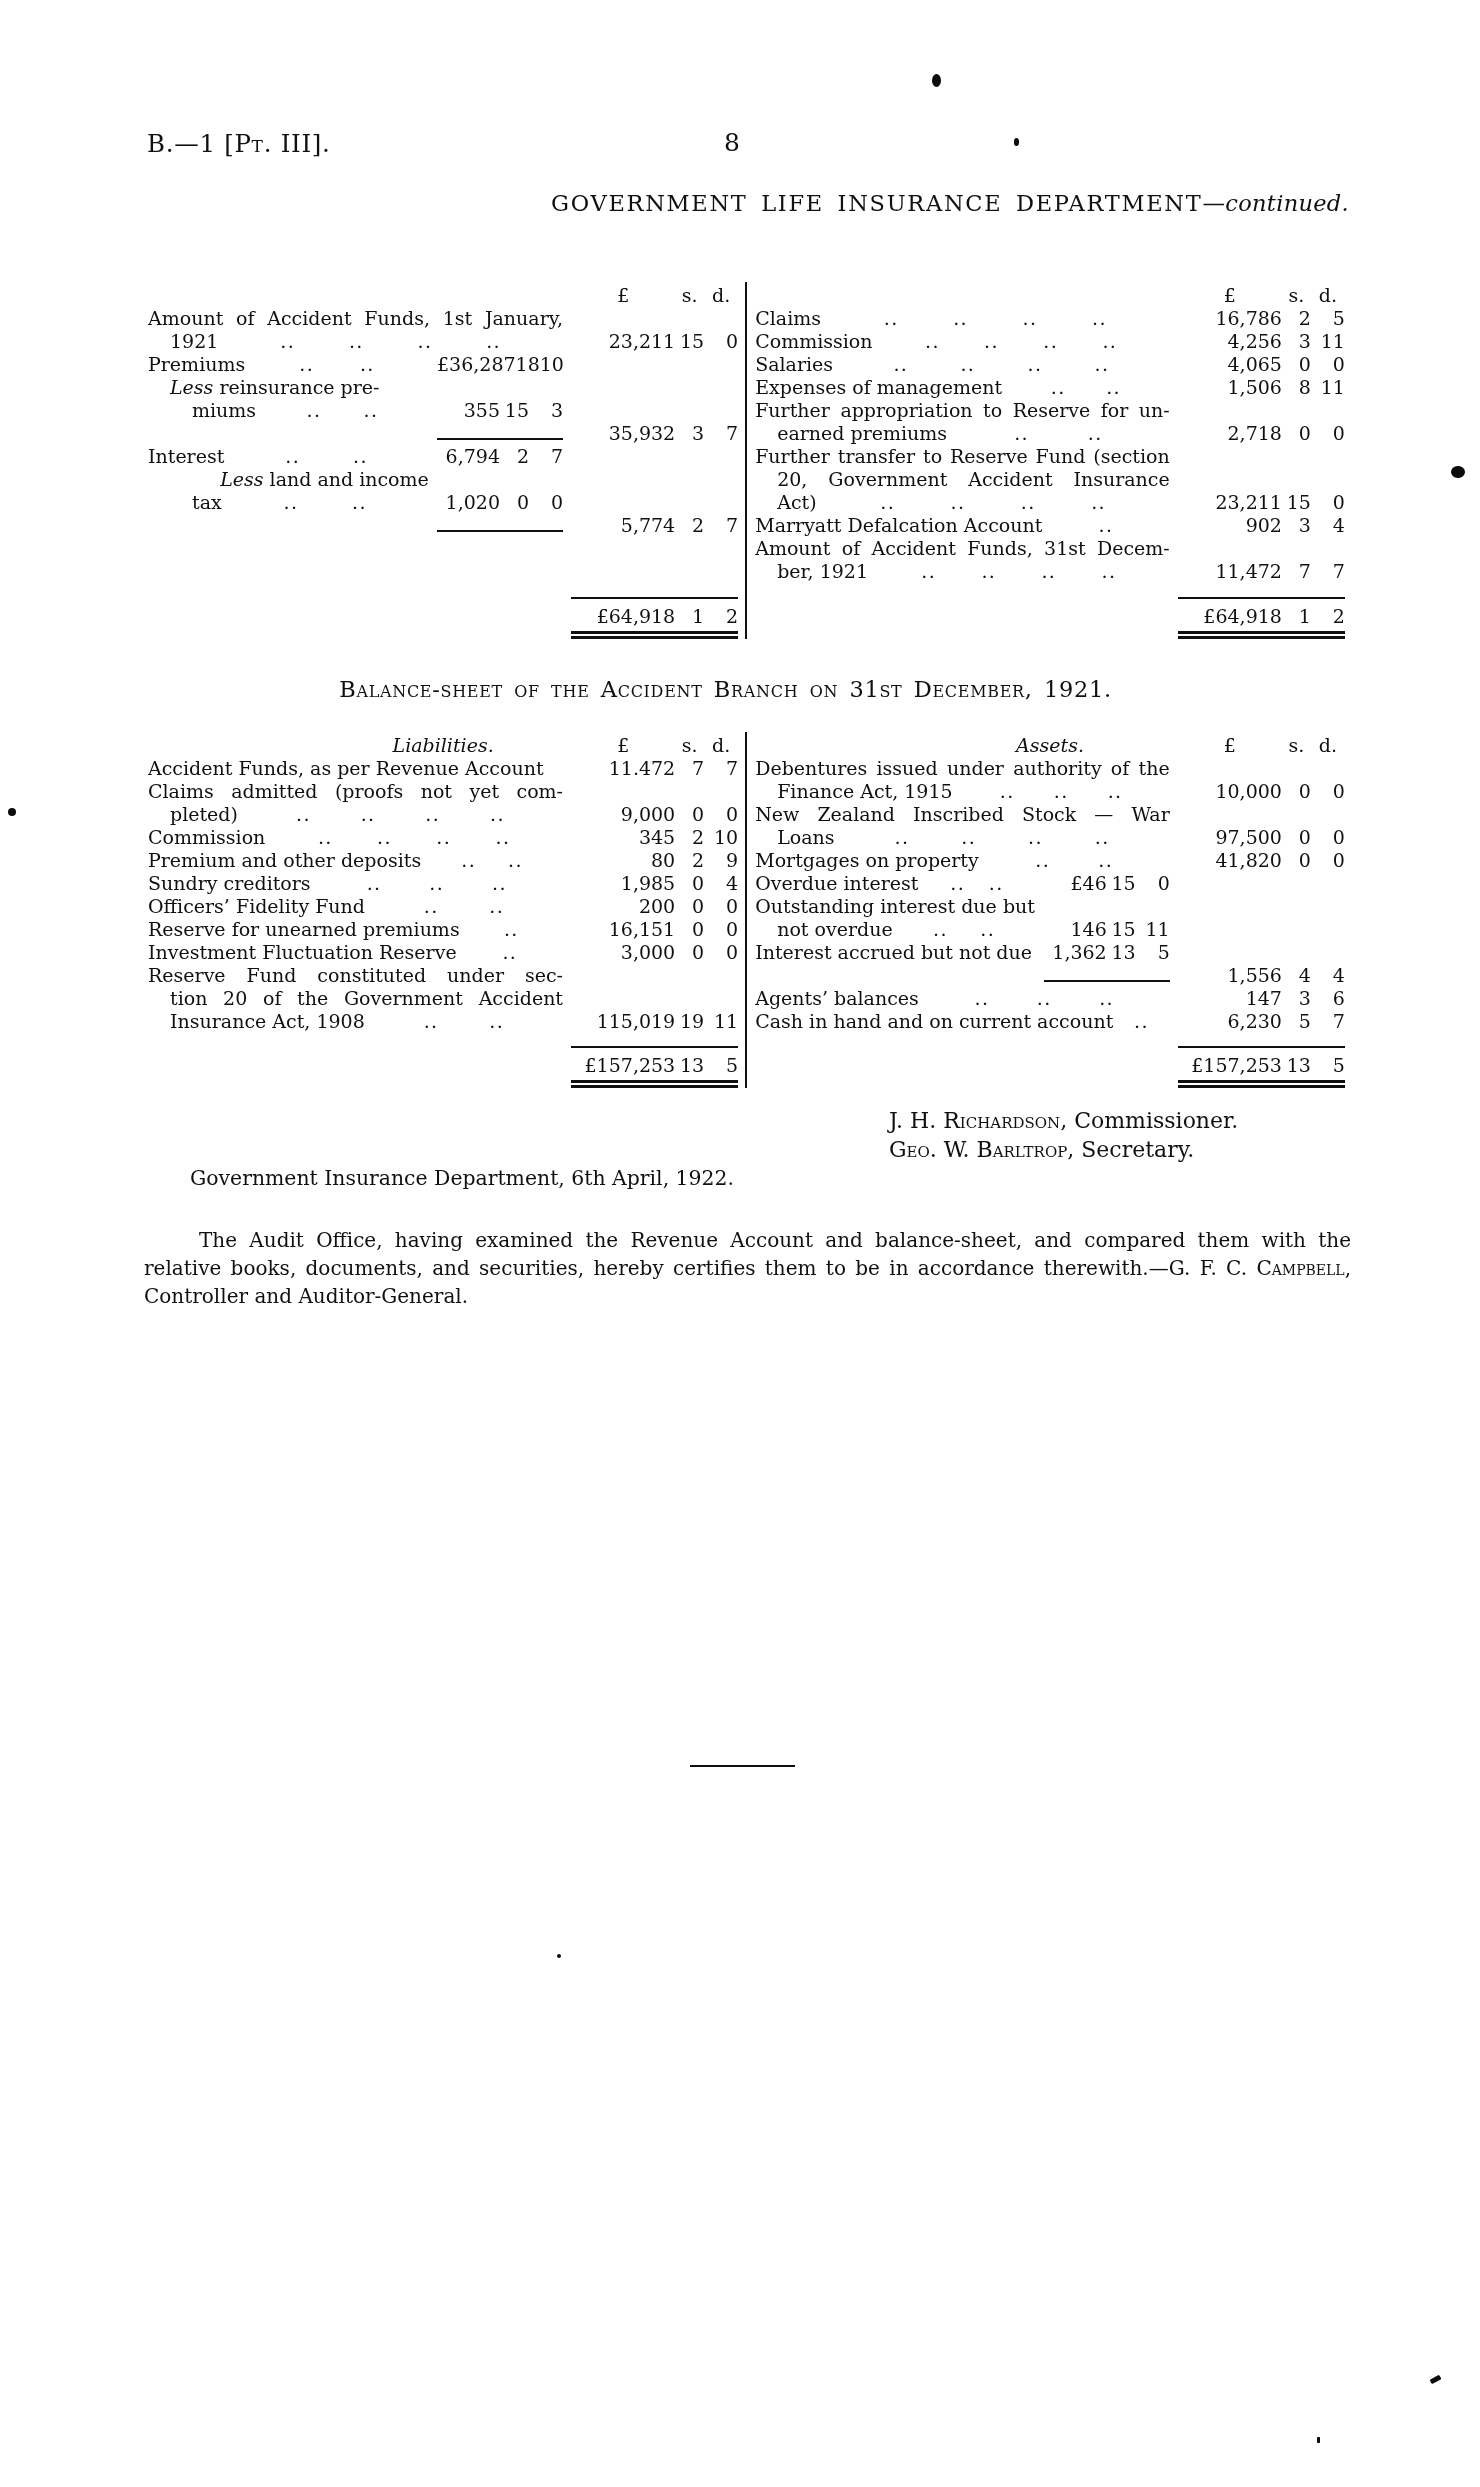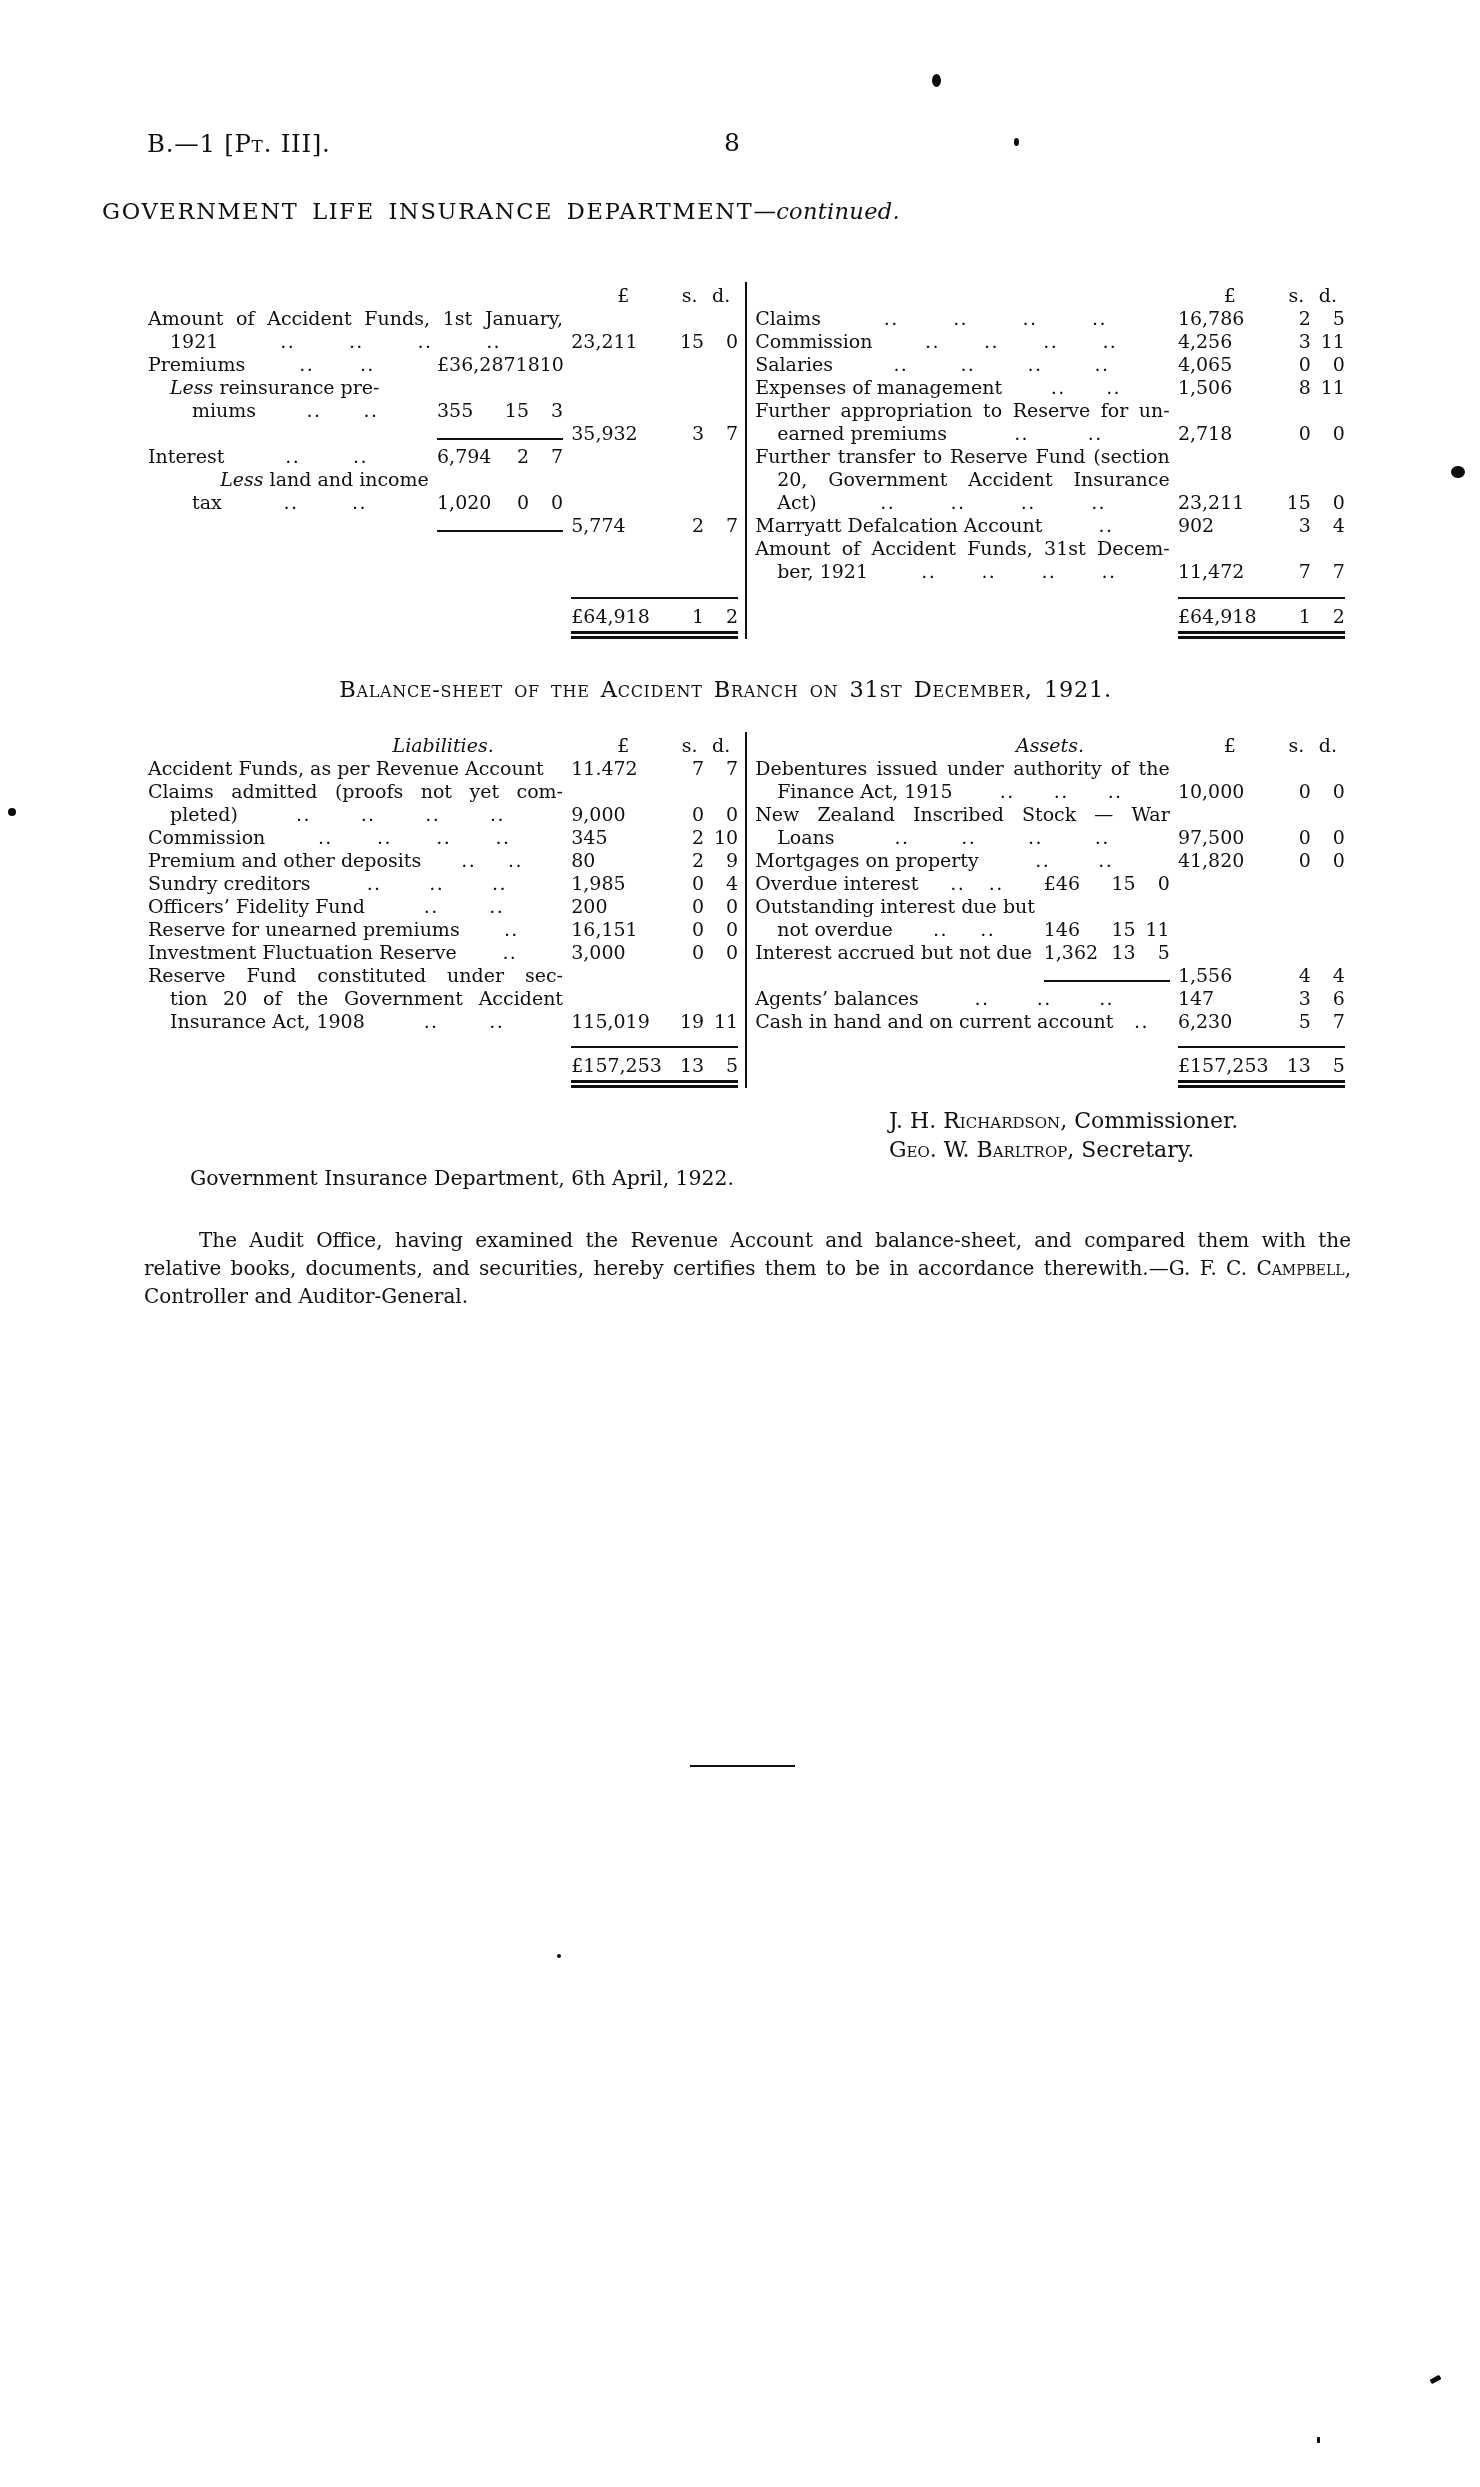--- a/index.html
+++ b/index.html
@@ -8,40 +8,40 @@
     width:1481px;height:2487px;
     background:#ffffff;
     color:#101010;
     font-family:"DejaVu Serif","Liberation Serif",serif;
     overflow:hidden;
   }
   
   .doc-ref{position:absolute;left:147px;top:129px;font-size:24.5px;font-variant:small-caps;letter-spacing:0.7px;}
   .page-num{position:absolute;left:724px;top:128px;font-size:25px;}
   
-  .dept-title{position:absolute;left:102px;width:1247px;top:198px;text-align:left;font-size:22.5px;letter-spacing:1.7px;word-spacing:4.8px;white-space:nowrap;}
+  .dept-title{position:absolute;left:102px;width:1247px;top:190px;text-align:right;font-size:22.5px;letter-spacing:1.7px;word-spacing:4.8px;white-space:nowrap;}
   .dept-title i{letter-spacing:0.3px;word-spacing:0.7px;}
   .sec-title{position:absolute;left:102px;width:1247px;text-align:center;font-variant:small-caps;font-size:22.5px;letter-spacing:0.7px;word-spacing:3.4px;white-space:nowrap;}
   .rev-title{top:236px;}
   .bs-title{top:676px;}
   
   .acct{position:absolute;left:102px;width:1247px;display:flex;font-size:19px;box-sizing:border-box;}
   .rev-acct{top:282px;height:357px;}
   .bal-sheet{top:732px;height:356px;}
   .half{box-sizing:border-box;display:flex;flex-direction:column;padding-top:2px;}
   .half.lft{width:643px;padding-left:46px;padding-right:6.8px;}
   .half.rgt{width:604px;border-left:2.7px solid #101010;padding-left:8.2px;padding-right:4.1px;}
   .line{display:flex;align-items:baseline;min-height:23px;line-height:23px;}
   .hdr-line{position:relative;}
   .lbl{flex:1;display:flex;align-items:baseline;min-width:0;}
   .ctitle{position:absolute;left:0;right:0;top:0;text-align:center;font-style:italic;}
   .lbl .txt.just{flex:1;text-align:justify;text-align-last:justify;}
   .leaders{flex:1;display:flex;justify-content:space-evenly;align-items:baseline;margin:0 8.2px;letter-spacing:1.4px;}
   .m{display:flex;align-items:baseline;margin-left:8.2px;}
-  .m .p{flex:1;}
+  .m .p{flex:1;text-align:right;}
   .m .s{width:29px;text-align:right;}
   .m .d{width:34px;text-align:right;}
   .m.inner{width:126px;}
   .m.outer{width:167px;}
   .m.mhdr .p,.m.mhdr .s,.m.mhdr .d{text-align:center;}
   .rule{align-self:center;width:100%;border-top:2px solid #101010;}
   .total-line{margin-top:auto;}
   .m.tot{border-top:2px solid #101010;border-bottom:8.9px double #101010;padding:6.8px 0 2.7px;}
   
   .sig{position:absolute;left:889px;font-size:22px;white-space:nowrap;}

